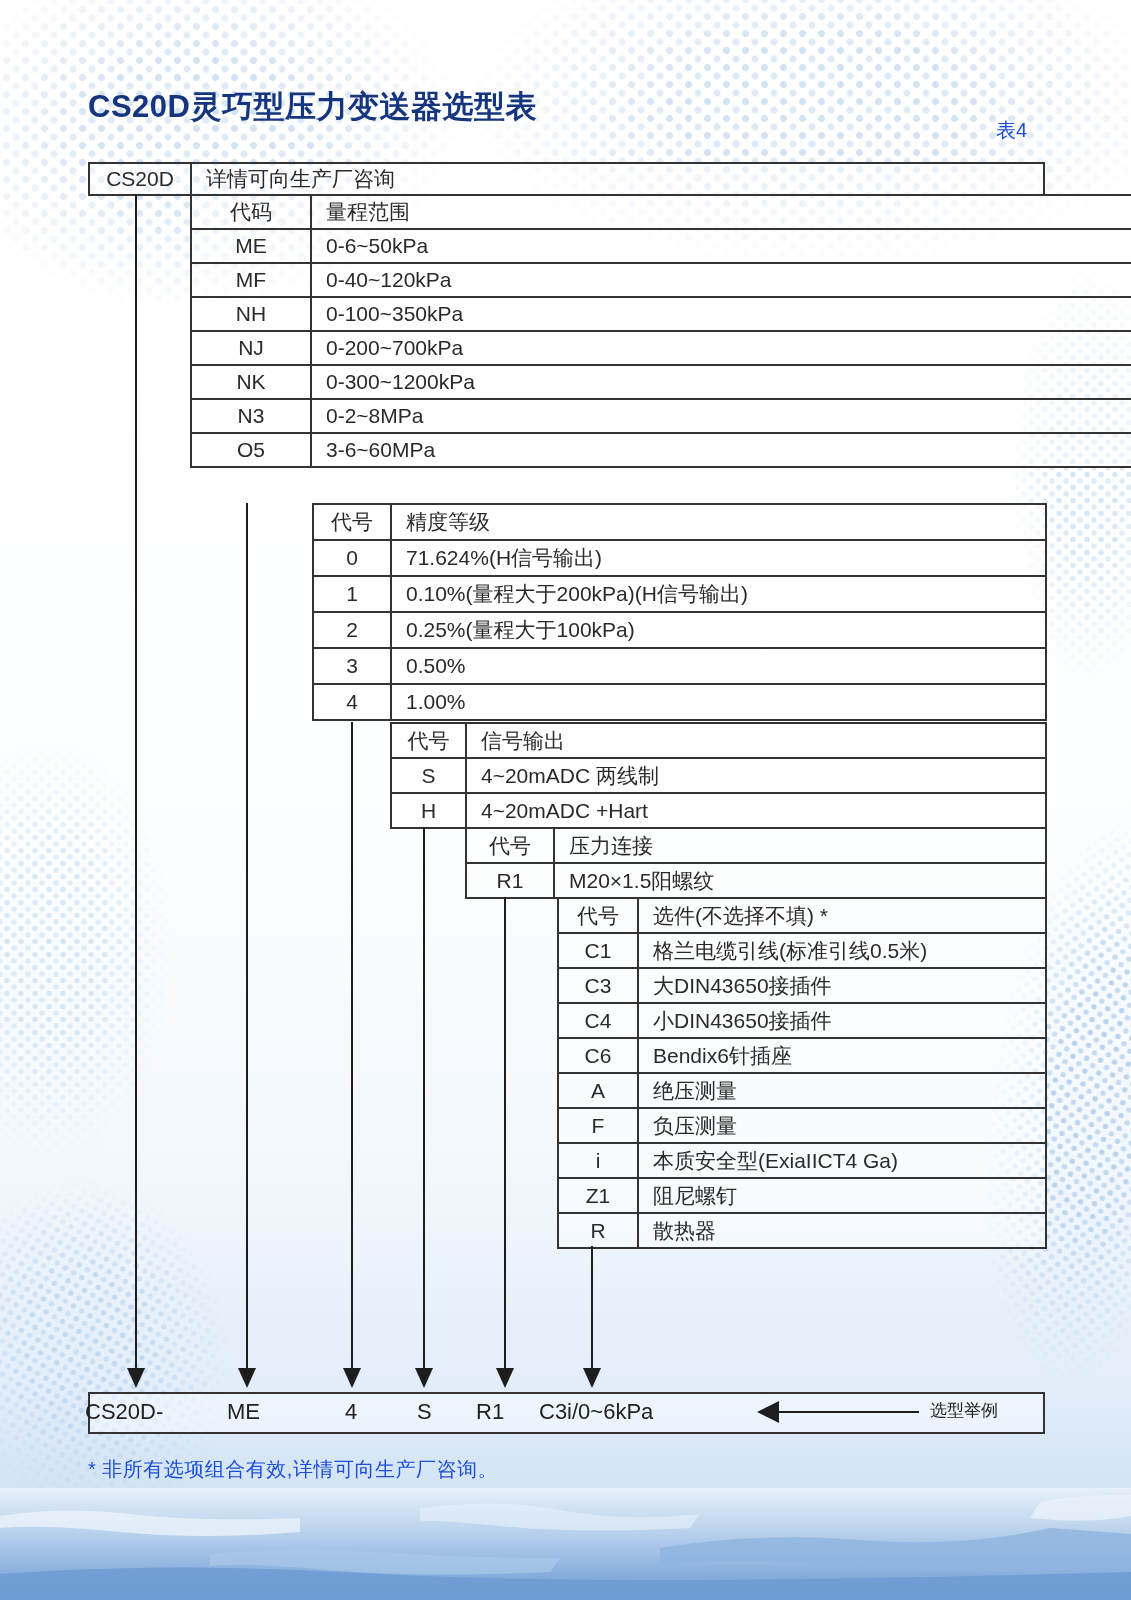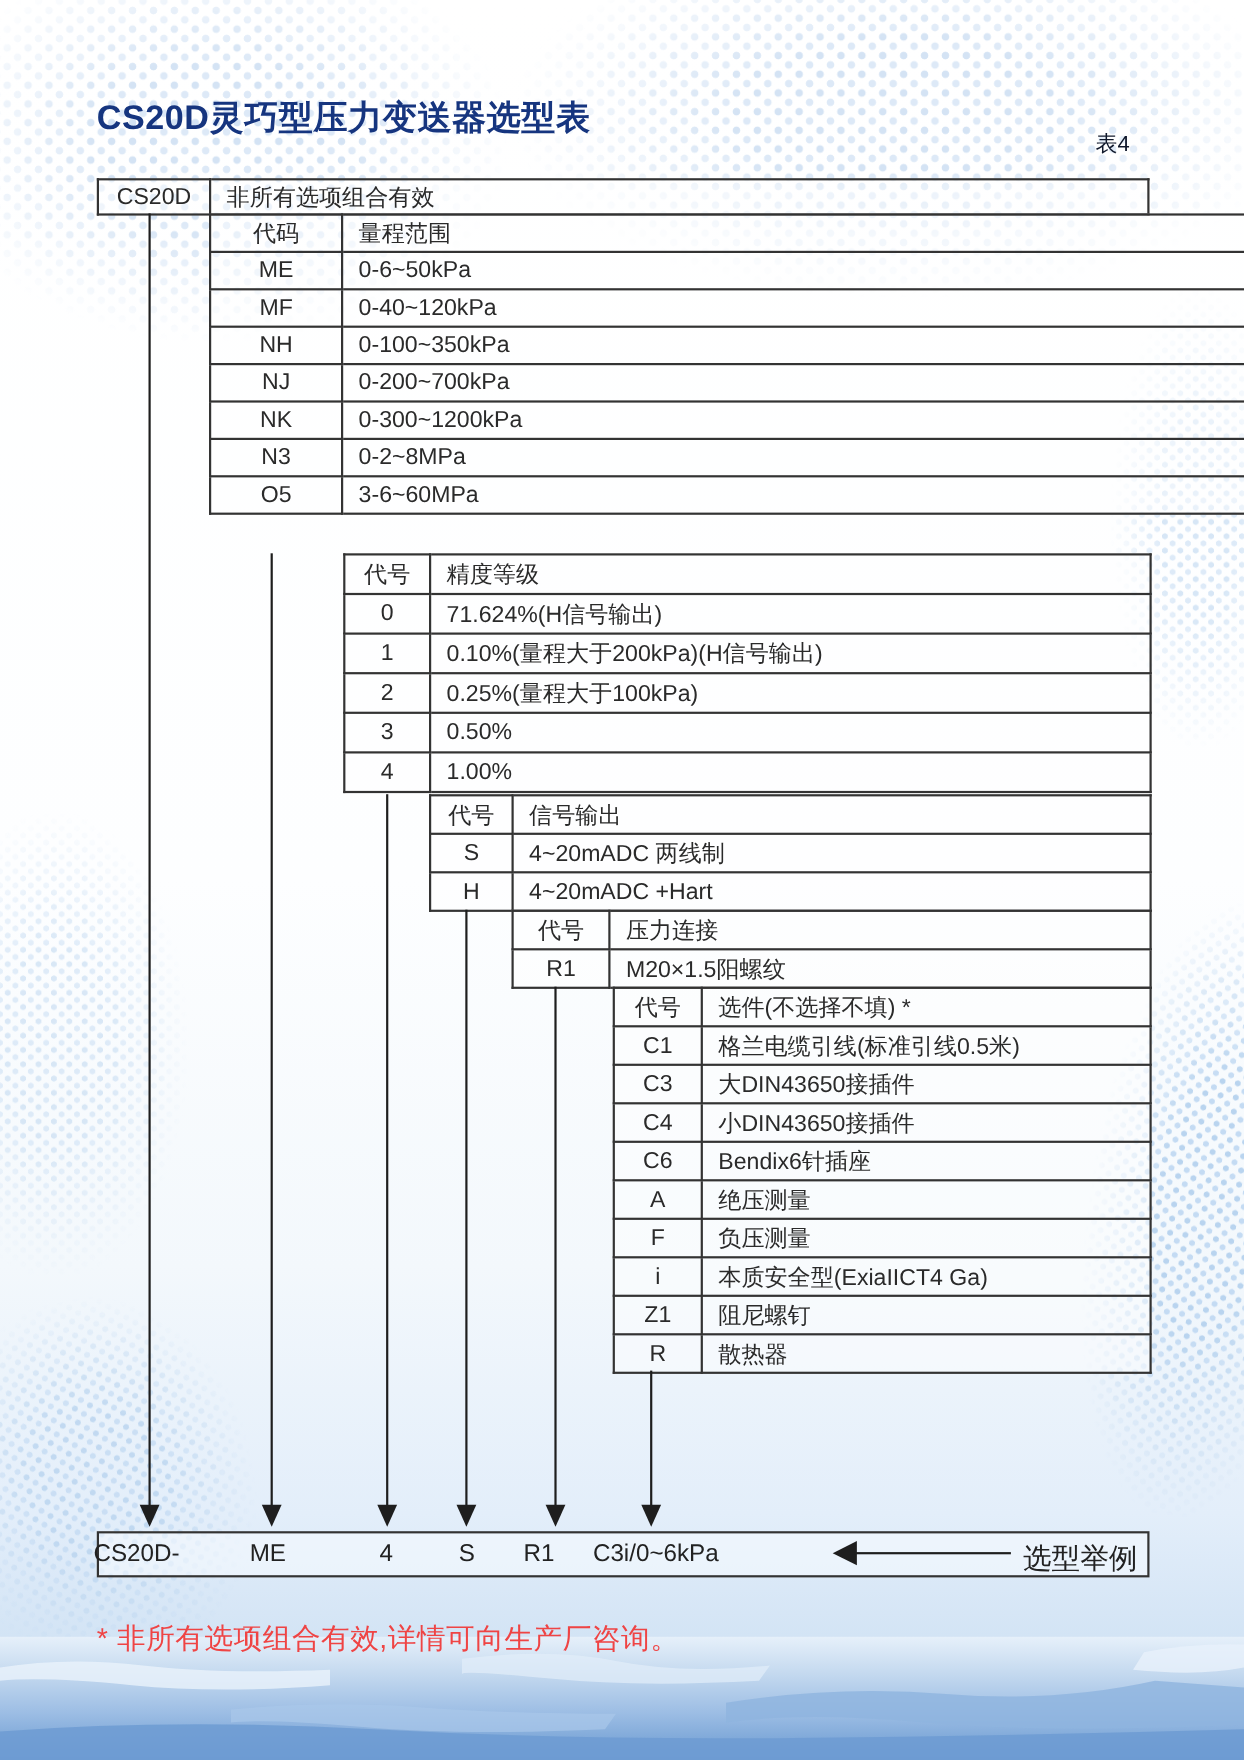--- a/index.html
+++ b/index.html
@@ -42,25 +42,25 @@
     background:linear-gradient(180deg,#e6f0fa 0%,#c4d9ef 30%,#9cbde4 62%,#7da7d8 85%,#6d9bd2 100%);
   }
   #map-banner svg{position:absolute;left:0;top:0;}
   
   #page-title{
     position:absolute;left:88px;top:86px;
     font-size:31px;font-weight:bold;color:#16357f;letter-spacing:.5px;
   }
   #table-label{
     position:absolute;left:996px;top:117px;
-    font-size:20px;color:#0f172a;
+    font-size:20px;color:#1d4ed8;
   }
   #footnote{
     position:absolute;left:88px;top:1456px;
-    font-size:26px;color:#ef4444;letter-spacing:.5px;margin-top:16px;
+    font-size:20px;color:#1d4ed8;letter-spacing:.5px;
   }
   
   table.sec{
     position:absolute;border-collapse:collapse;table-layout:fixed;
     background:rgba(255,255,255,.45);
   }
   table.sec td,table.sec th{
     border:2px solid #333;
     font-size:21px;font-weight:400;
     padding:0;white-space:nowrap;overflow:hidden;
@@ -107,21 +107,21 @@
   }
   .ex-item{position:absolute;top:1399px;font-size:22px;color:#222;}
   #ex-0{left:85px;} #ex-1{left:227px;} #ex-2{left:345px;}
   #ex-3{left:417px;} #ex-4{left:476px;} #ex-5{left:539px;}
   #ex-arrow-head{
     position:absolute;left:757px;top:1401px;width:0;height:0;
     border-top:11px solid transparent;border-bottom:11px solid transparent;
     border-right:22px solid #1e1e1e;
   }
   #ex-arrow-line{position:absolute;left:777px;top:1411px;width:142px;height:2px;background:#1e1e1e;}
-  #ex-label{position:absolute;left:930px;top:1399px;font-size:26px;color:#222;text-align:center;}
+  #ex-label{position:absolute;left:930px;top:1399px;font-size:17px;color:#222;text-align:center;}
 </style>
 </head>
 <body>
 
 <div class="dots" id="dots-tl"></div>
 <div class="dots" id="dots-tr"></div>
 <div class="dots small" id="dots-right-mid"></div>
 <div class="dots small" id="dots-right-swirl"></div>
 <div class="dots small" id="dots-left-mid"></div>
 <div class="dots small" id="dots-bottom-left"></div>
@@ -137,21 +137,21 @@
   </svg>
 </div>
 
 <div id="page-title">CS20D灵巧型压力变送器选型表</div>
 <div id="table-label">表4</div>
 
 <table class="sec" id="sec-model">
   <tbody>
     <tr>
       <td class="c1">CS20D</td>
-      <td class="c2">非所有选项组合有效</td>
+      <td class="c2">详情可向生产厂咨询</td>
     </tr>
   </tbody>
 </table>
 
 <table class="sec" id="sec-range">
   <tbody>
     <tr>
       <th class="c1">代码</th>
       <th class="c2">量程范围</th>
     </tr>

